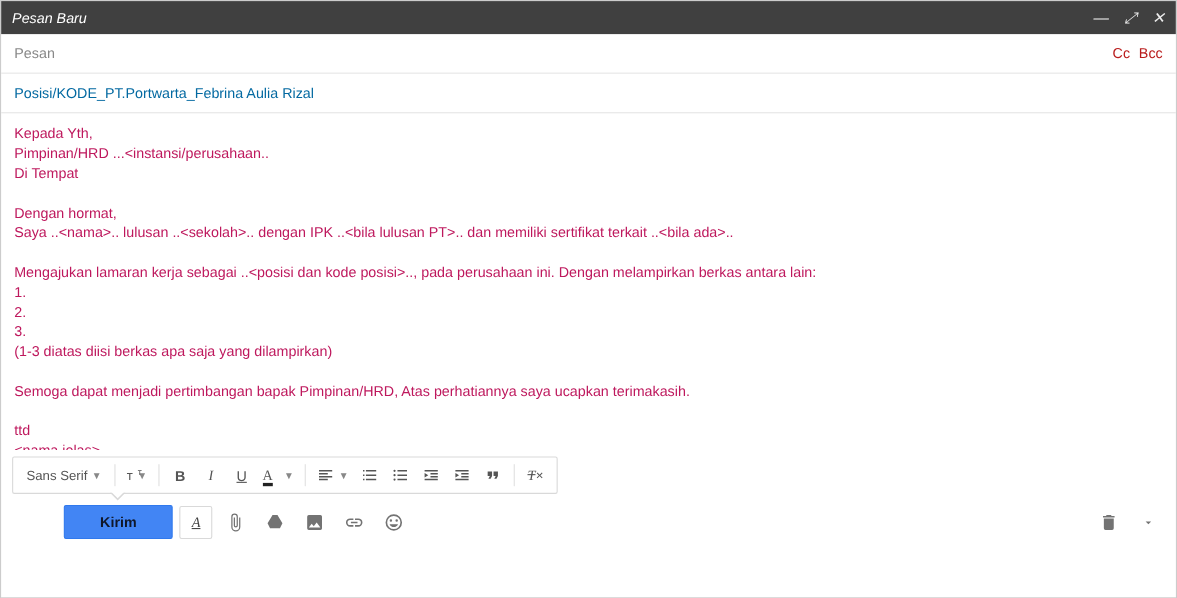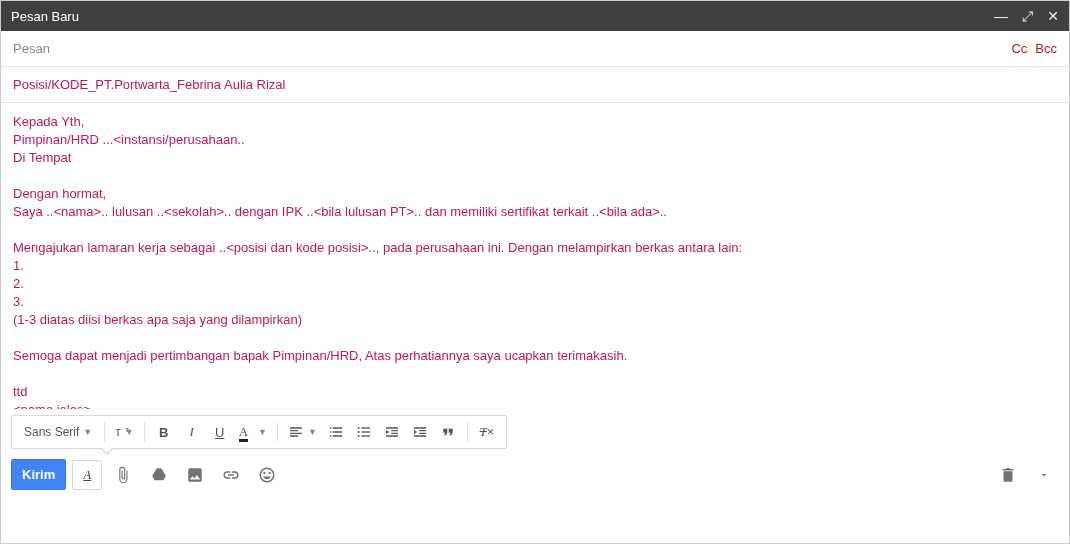--- a/index.html
+++ b/index.html
@@ -13,39 +13,40 @@
     border: 1px solid #ccc;
   }
   .titlebar {
     background: #404040;
     color: #fff;
     height: 30px;
     display: flex;
     align-items: center;
     padding: 0 10px;
     font-size: 13px;
+    font-style: italic;
   }
   .titlebar .title { flex: 1; }
   .titlebar .win-controls { display: flex; gap: 14px; align-items: center; }
   .titlebar .win-controls span { cursor: pointer; font-size: 14px; opacity: .9; }
   .row-to {
     border-bottom: 1px solid #e5e5e5;
     display: flex;
     align-items: center;
     padding: 10px 12px;
     font-size: 13px;
     color: #888;
   }
   .row-to .to-label { flex: 1; }
   .row-to .cc, .row-to .bcc { color: #b91c1c; margin-left: 8px; cursor: pointer; }
   .row-subject {
     border-bottom: 1px solid #e5e5e5;
     padding: 10px 12px;
     font-size: 13px;
-    color: #be185d;
+    color: #0369a1;
   }
   .body-area {
     padding: 10px 12px;
     color: #be185d;
     font-size: 13px;
     line-height: 18px;
     height: 306px;
     overflow: auto;
     white-space: pre-wrap;
   }
@@ -94,27 +95,28 @@
   .font-family-btn { min-width: 78px; justify-content: space-between; font-size: 12px; padding: 0 6px; }
   .font-family-btn .caret, .tb-btn .caret { font-size: 9px; color: #888; margin-left: 4px; }
   .bottom-bar {
     display: flex;
     align-items: center;
     padding: 10px;
     gap: 6px;
   }
   .send-btn {
     background: #4285f4;
-    color: #ffffff;
+    color: #0f172a;
     border: 1px solid #3079ed;
     font-weight: bold;
     font-size: 13px;
-    padding: 7px 10px;
-    border-radius: 2px;
-    cursor: pointer;
+    padding: 7px 32px;
+    border-radius: 2px;
+    cursor: pointer;
+    margin-left: 47px;
   }
   .a-btn {
     border: 1px solid #d9d9d9;
     width: 30px; height: 30px;
     display: flex; align-items: center; justify-content: center;
     border-radius: 2px;
     cursor: pointer;
     color: #444;
   }
   .a-btn span { text-decoration: underline; font-style: italic; font-family: Georgia, serif; }

